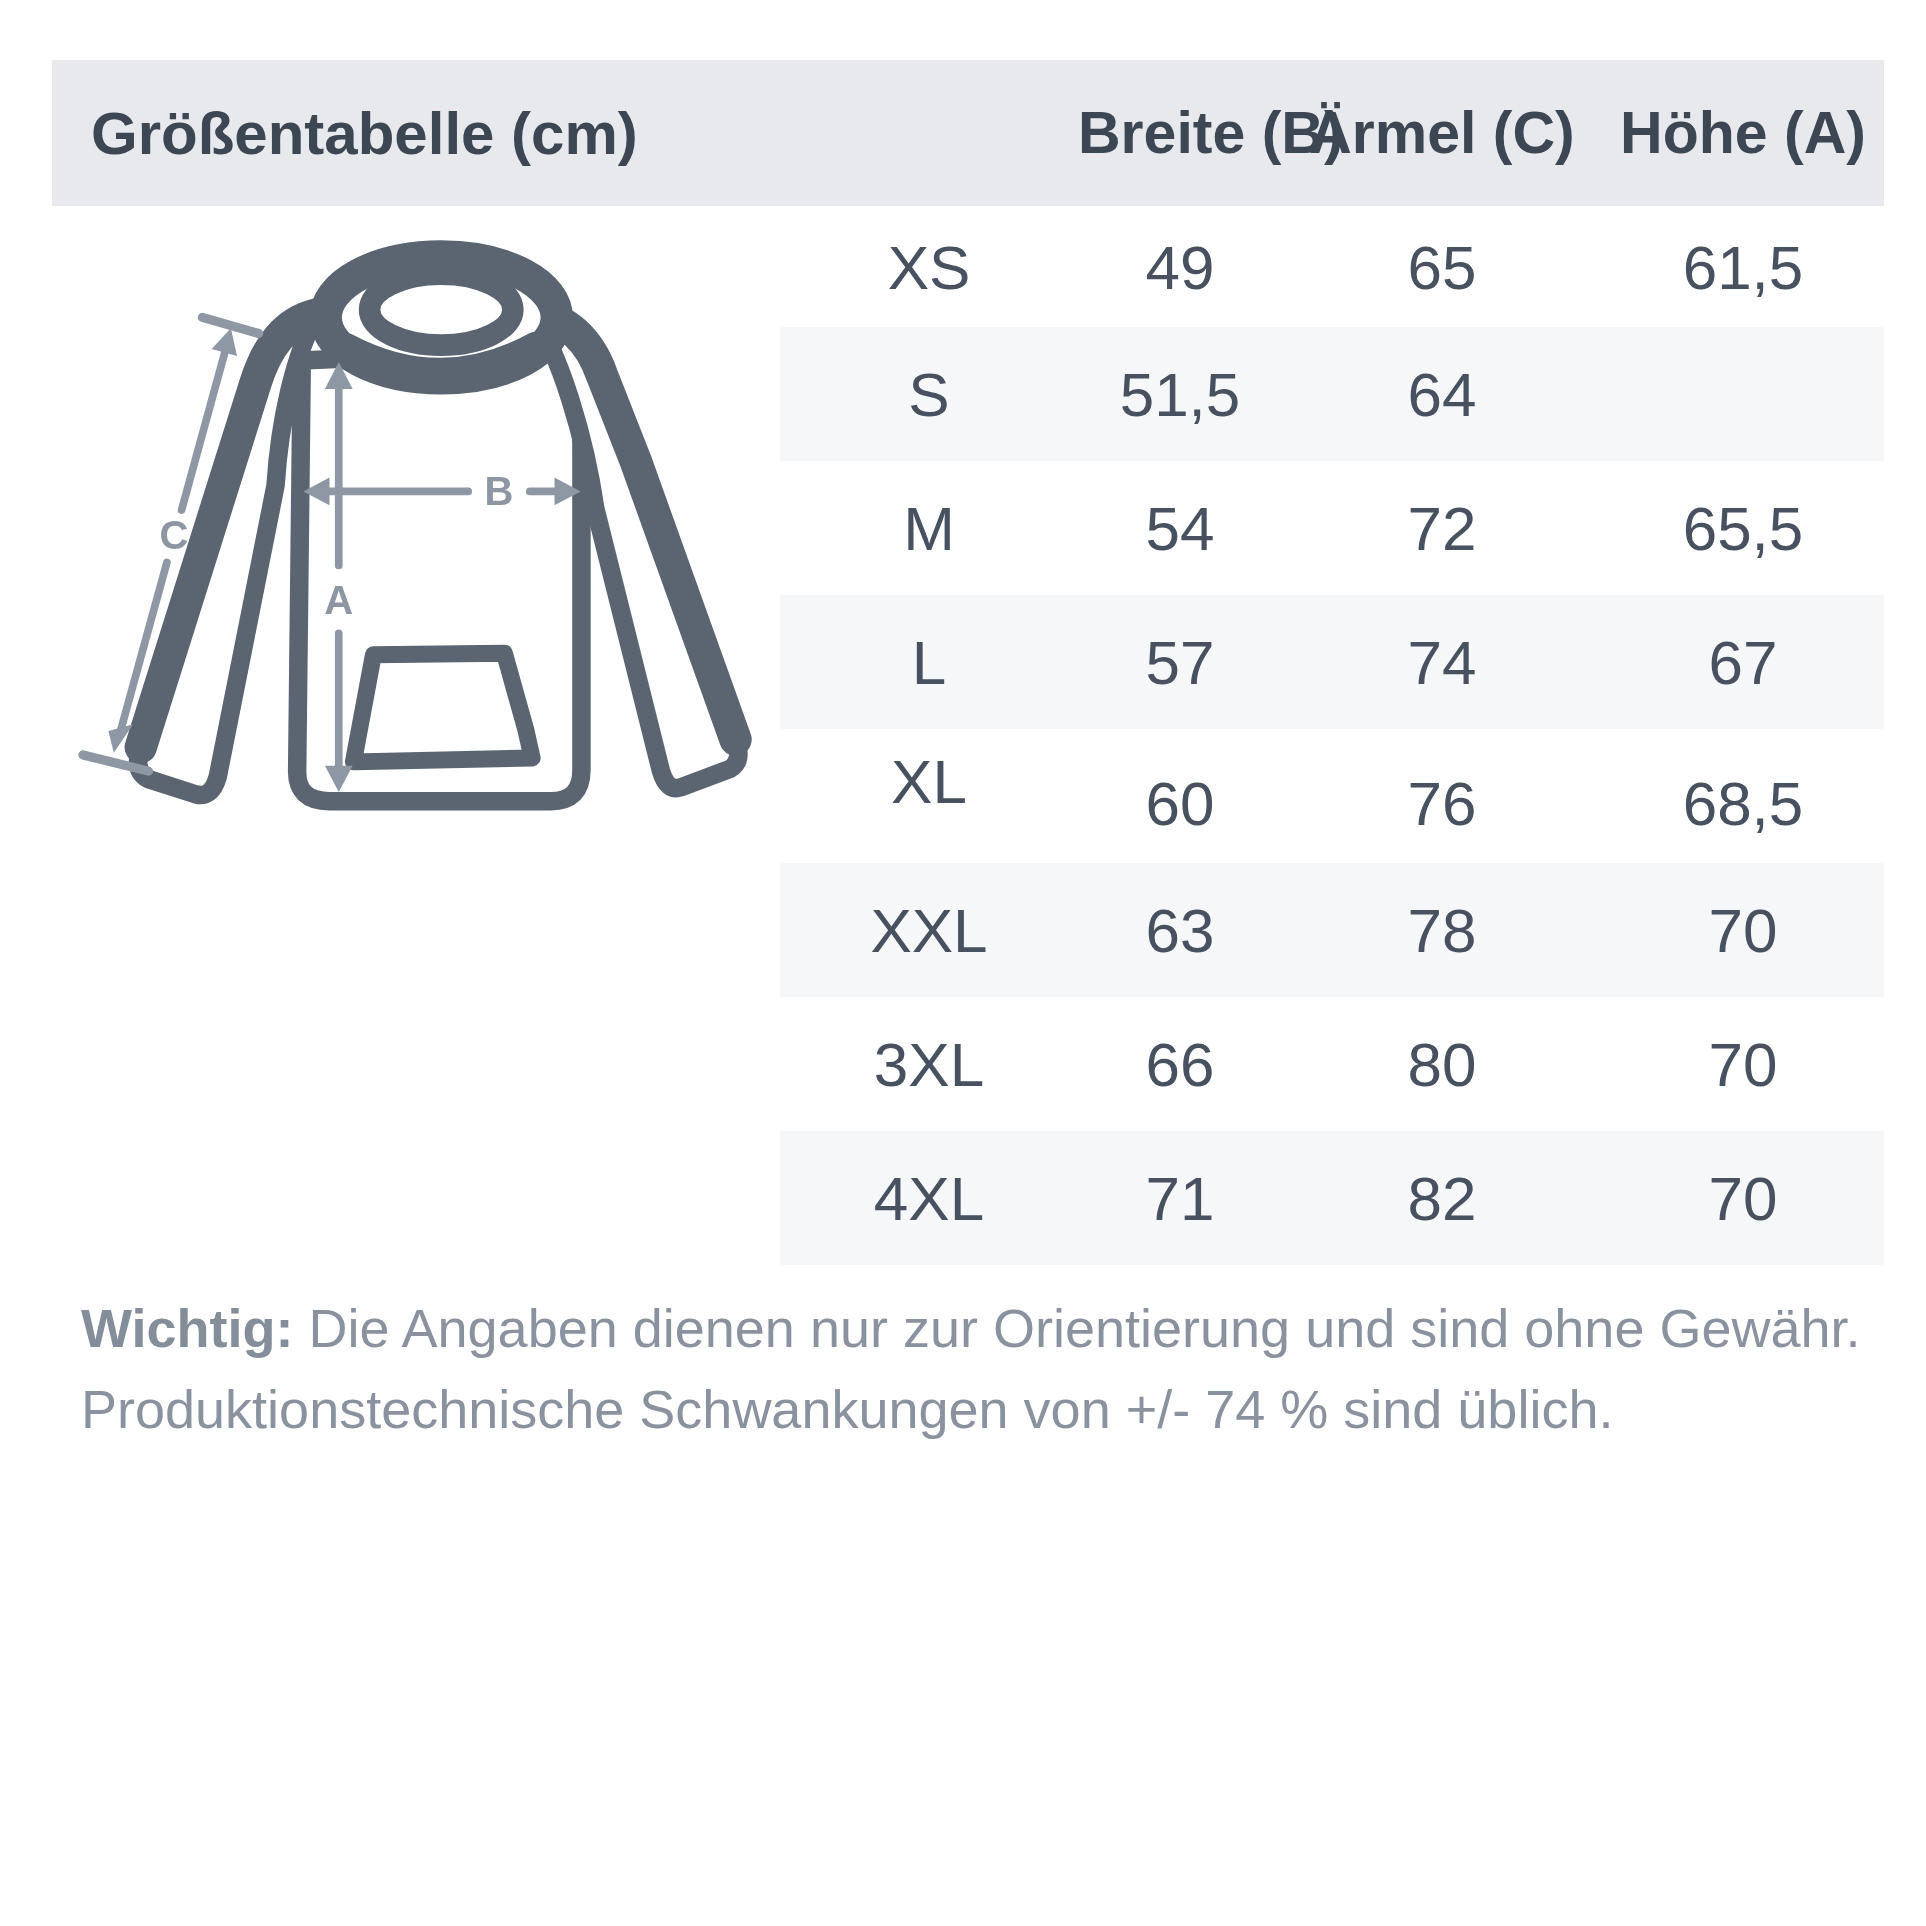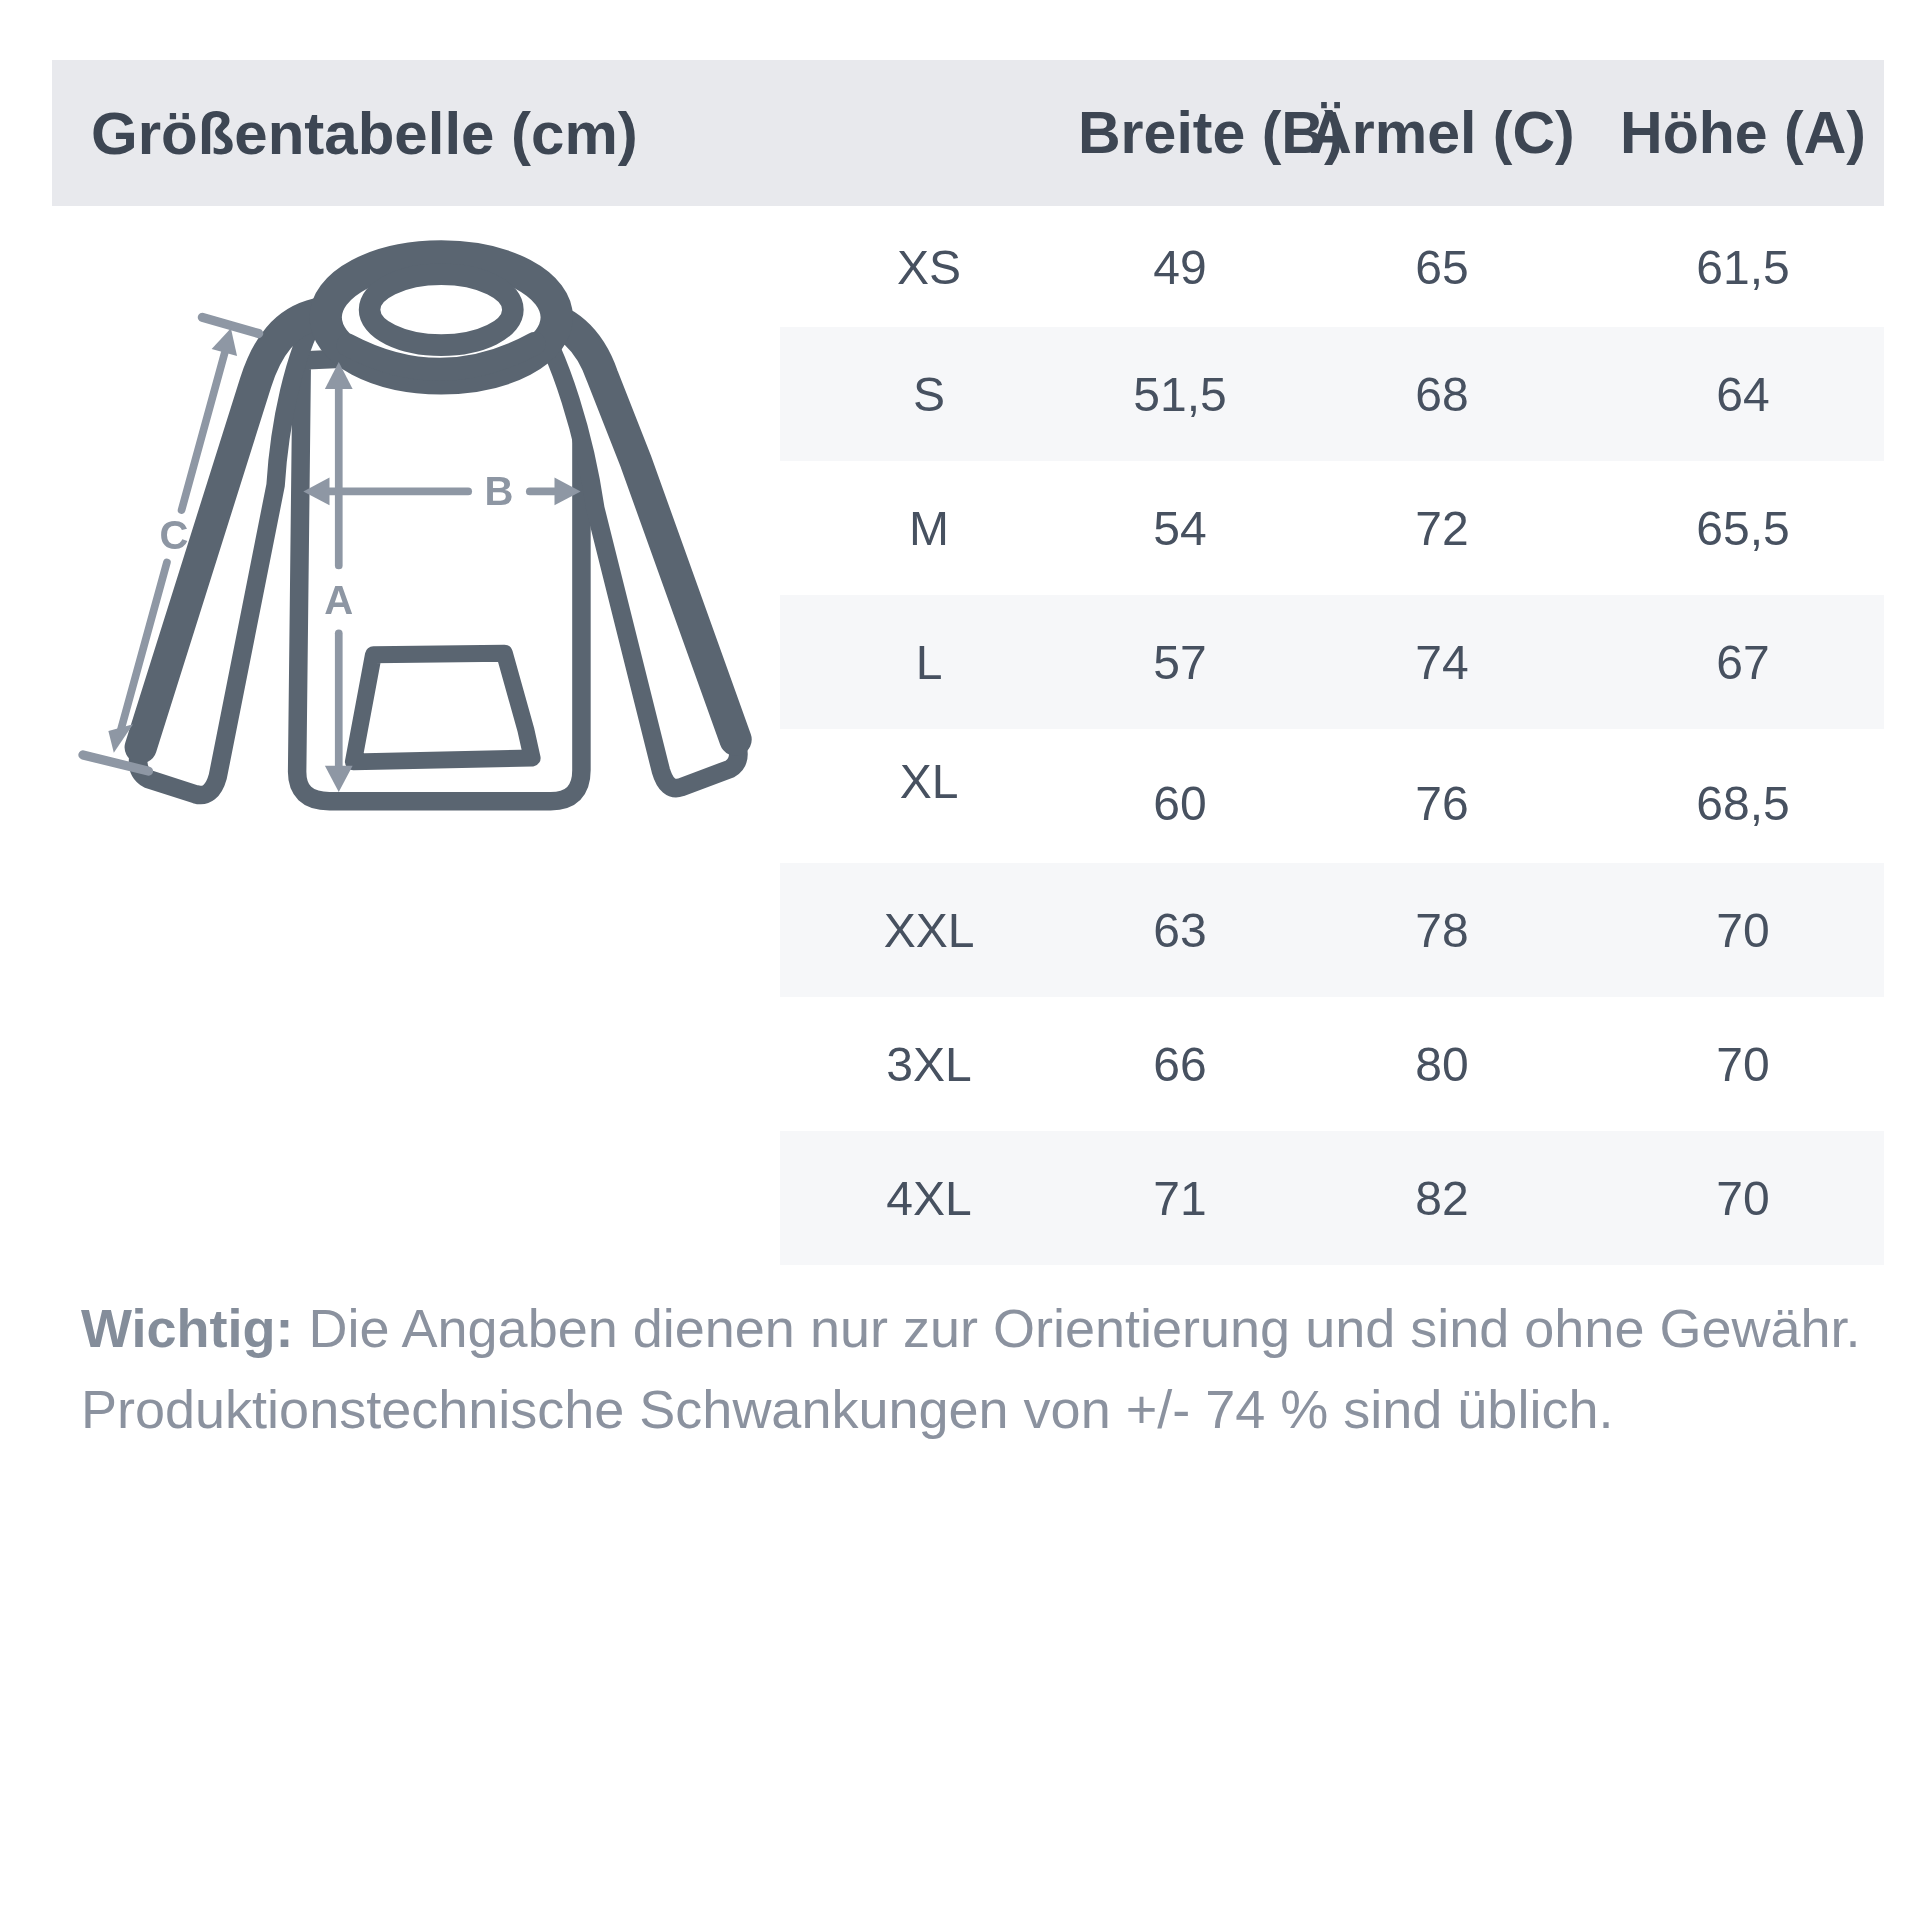--- a/index.html
+++ b/index.html
@@ -23,21 +23,21 @@
   .table{
     position:absolute;left:780px;top:207px;width:1104px;
   }
   .trow{
     height:134px;display:grid;grid-template-columns:298px 204px 320px 282px;
     align-items:center;
   }
   .trow:first-child{height:120px;}
   .trow:nth-child(even){background:#f6f7f9;}
   .trow .cell{
-    font-size:48px;color:#475160;text-align:center;white-space:nowrap;
+    font-size:62px;color:#475160;text-align:center;white-space:nowrap;
   }
   .trow.raised-label .c-size{transform:translateY(-15.4px);}
   .trow.raised-label .c-val{transform:translateY(7px);}
   
   .diagram{
     position:absolute;left:46px;top:231px;width:755px;height:655px;
   }
   .diagram svg{display:block;width:755px;height:655px;}
   .dim-label{
     font-family:"Liberation Sans",sans-serif;font-size:52px;font-weight:600;
@@ -117,21 +117,20 @@
     <div class="trow">
       <div class="cell c-size">XS</div>
       <div class="cell c-val c-breite">49</div>
       <div class="cell c-val c-hoehe">65</div>
       <div class="cell c-val c-aermel">61,5</div>
     </div>
 
     <div class="trow">
       <div class="cell c-size">S</div>
       <div class="cell c-val c-breite">51,5</div>
-      <div class="cell c-val c-hoehe">68</div>
       <div class="cell c-val c-aermel">64</div>
     </div>
 
     <div class="trow">
       <div class="cell c-size">M</div>
       <div class="cell c-val c-breite">54</div>
       <div class="cell c-val c-hoehe">72</div>
       <div class="cell c-val c-aermel">65,5</div>
     </div>
 

